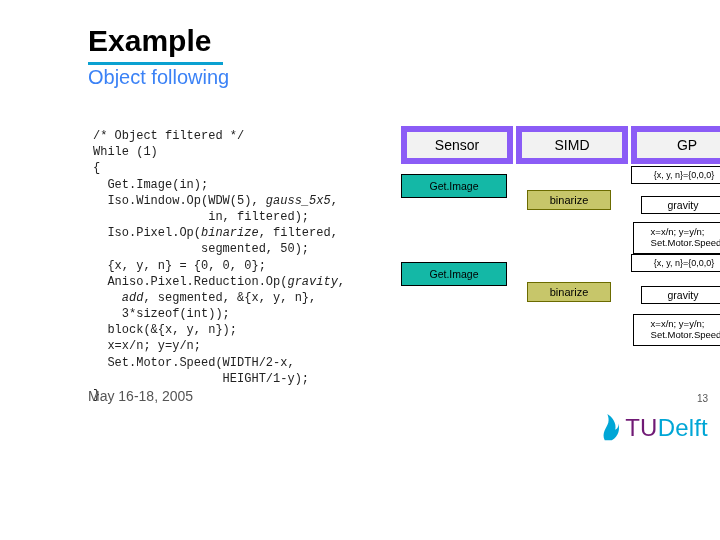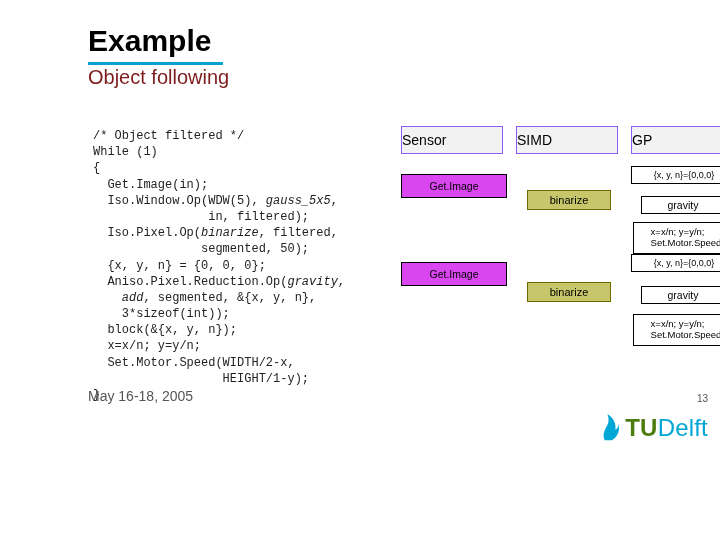--- a/index.html
+++ b/index.html
@@ -33,21 +33,21 @@
     top: 62px;
     width: 135px;
     height: 3px;
     background: #0aa1d1;
   }
   .subtitle {
     position: absolute;
     left: 60px;
     top: 66px;
     font-size: 20px;
-    color: #7f1d1d;
+    color: #3b82f6;
   }
   .code {
     position: absolute;
     left: 65px;
     top: 128px;
     font-family: "Courier New", monospace;
     font-size: 12px;
     line-height: 1.35;
     color: #222;
     white-space: pre;
@@ -57,41 +57,41 @@
     position: absolute;
     left: 373px;
     top: 126px;
     width: 330px;
   }
   .col-head {
     position: absolute;
     top: 0;
     width: 100px;
     height: 26px;
-    border: 1px solid #8b5cf6;
+    border: 6px solid #8b5cf6;
     background: #f2f2f2;
-    text-align: left;
+    text-align: center;
     font-size: 14px;
     line-height: 26px;
   }
   .col-sensor { left: 0; }
   .col-simd   { left: 115px; }
   .col-gp     { left: 230px; }
 
   .box {
     position: absolute;
     border: 1px solid #000;
     font-size: 10.5px;
     text-align: left;
     display: flex;
     align-items: center;
     justify-content: center;
     padding: 0 2px;
   }
-  .box-green  { background: #d946ef; }
+  .box-green  { background: #14b8a6; }
   .box-olive  { background: #c7c66a; border: 1px solid #6b6b00; }
   
   .g1  { left: 0;   top: 48px;  width: 100px; height: 22px; }
   .init1 { left: 230px; top: 40px; width: 100px; height: 16px; font-size: 9px; }
   .bin1 { left: 126px; top: 64px; width: 78px; height: 18px; font-size: 11px; }
   .bin1b { left: 118px; top: 58px; width: 78px; height: 18px; font-size: 11px; background:#b7b64a; z-index:-1;}
   .grav1 { left: 240px; top: 70px; width: 78px; height: 16px; }
   .math1 { left: 232px; top: 96px; width: 100px; height: 30px; font-size: 9.5px; line-height:1.15;}
   .g2  { left: 0;   top: 136px; width: 100px; height: 22px; }
   .init2 { left: 230px; top: 128px; width: 100px; height: 16px; font-size: 9px; }
@@ -118,21 +118,21 @@
     position: absolute;
     right: 40px;
     bottom: 6px;
     display: flex;
     align-items: center;
   }
   .logo-text {
     font-size: 24px;
     letter-spacing: 0.2px;
   }
-  .logo-tu { font-weight: 700; color: #4d7c0f; }
+  .logo-tu { font-weight: 400; color: #701a75; }
   .logo-delft { color: #00a6d6; }
   .flame {
     width: 22px;
     height: 28px;
     margin-right: 4px;
   }
 </style>
 </head>
 <body>
 

